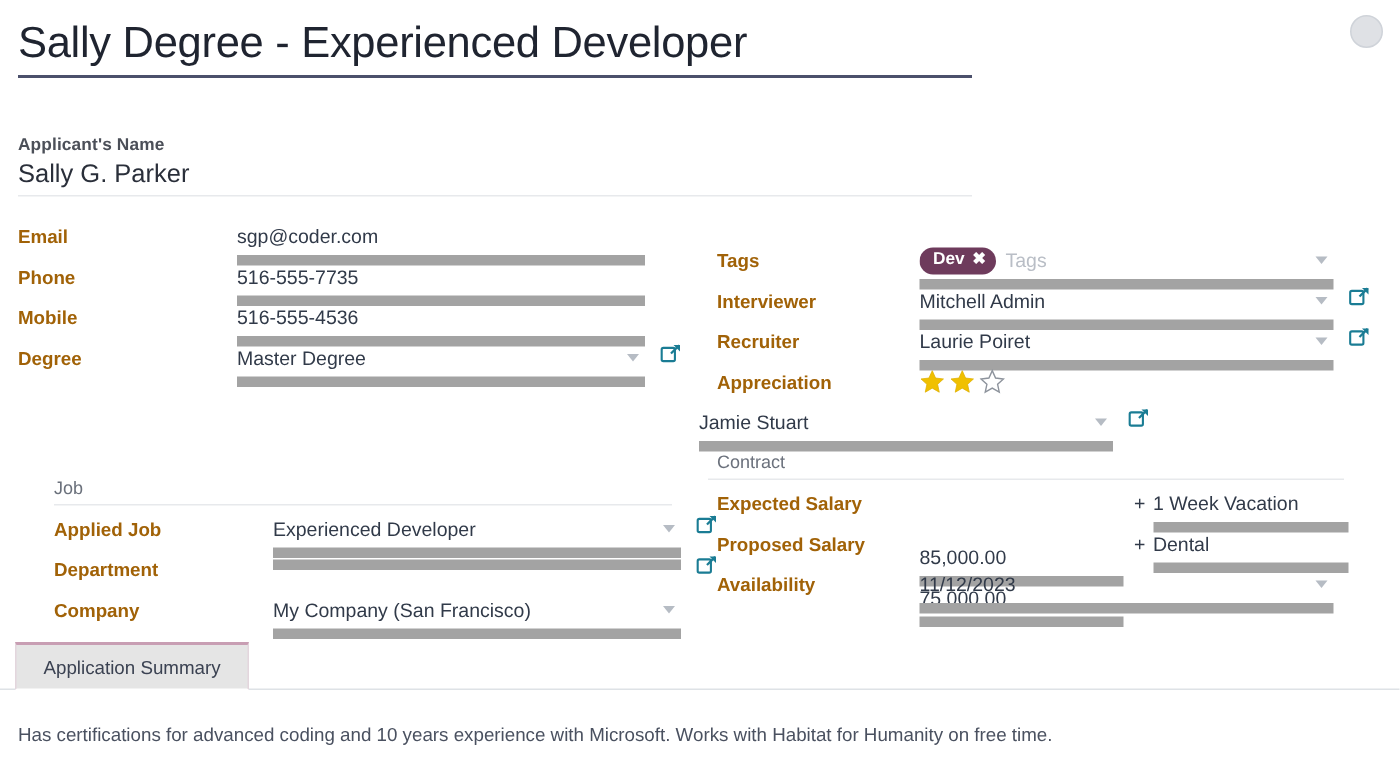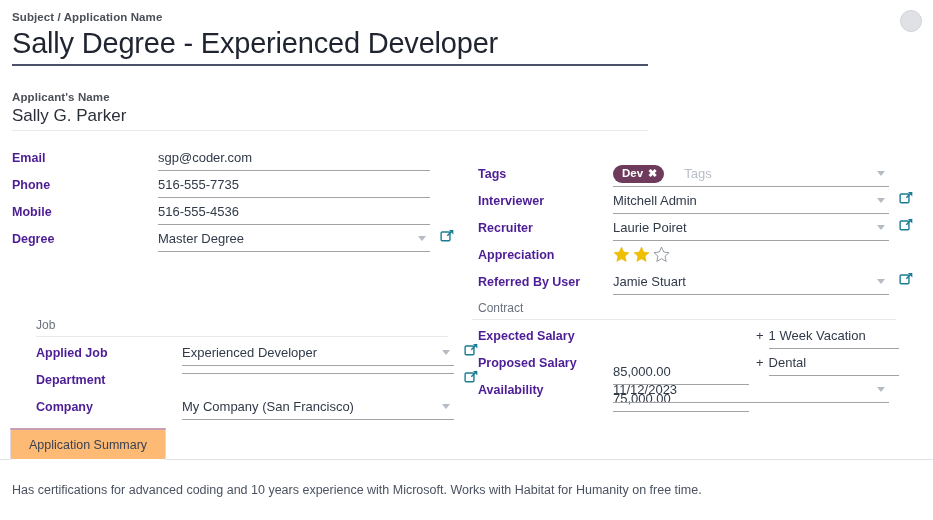--- a/index.html
+++ b/index.html
@@ -113,35 +113,35 @@
   }
 
   .row {
     display: flex;
     align-items: flex-start;
     height: 27px;
   }
   .lbl {
     font-size: 12.5px;
     font-weight: bold;
-    color: #4c1d95;
+    color: #a16207;
     padding-left: 12px;
     box-sizing: border-box;
     line-height: 20px;
     flex: 0 0 auto;
     white-space: nowrap;
   }
   .col-left .lbl, .col-left-2 .lbl { width: 158px; }
   .col-right .lbl, .col-right-2 .lbl { width: 147px; }
 
   .val {
     font-size: 13px;
     color: #313a49;
     line-height: 19px;
-    border-bottom: 1px solid #a3a3a3;
+    border-bottom: 7px solid #a3a3a3;
     box-sizing: border-box;
     padding-bottom: 3px;
     position: relative;
     white-space: nowrap;
     overflow: hidden;
   }
   .col-left .val, .col-left-2 .val { width: 272px; }
   .col-right .val, .col-right-2 .val { width: 276px; }
 
   .val.no-rule { border-bottom: none; }
@@ -166,21 +166,21 @@
     margin-left: 10px;
     margin-top: -1px;
     display: inline-block;
   }
   .extlink svg { display: block; }
 
   
   .tag-wrap {
     display: flex;
     align-items: center;
-    gap: 20px;
+    gap: 6px;
   }
   .tag-pill {
     background: #6e3b5c;
     color: #ffffff;
     border-radius: 11px;
     font-size: 11.5px;
     font-weight: bold;
     padding: 2px 7px 3px 9px;
     line-height: 13px;
     display: inline-flex;
@@ -259,21 +259,21 @@
     position: absolute;
     left: 10px;
     top: 0px;
     height: 32px;
     box-sizing: border-box;
     padding: 0 18px;
     display: flex;
     align-items: center;
     font-size: 12.5px;
     color: #3b4252;
-    background: #fdba74;
+    background: #e5e5e5;
     border-top: 2px solid #c89eb3;
     border-left: 1px solid #e3d6dd;
     border-right: 1px solid #e3d6dd;
     border-bottom: 1px solid #ffffff;
     white-space: nowrap;
   }
 
   
   .summary {
     position: absolute;
@@ -286,21 +286,20 @@
   }
 </style>
 </head>
 <body>
 
 <div class="sheet">
 
   <div class="avatar"></div>
 
   <div class="title-block">
-    <div class="field-caption">Subject / Application Name</div>
     <div class="title-value">Sally Degree - Experienced Developer</div>
     <div class="title-rule"></div>
   </div>
 
   <div class="applicant-block">
     <div class="field-caption">Applicant's Name</div>
     <div class="applicant-value">Sally G. Parker</div>
     <div class="applicant-rule"></div>
   </div>
 
@@ -401,21 +400,20 @@
           <span>
             <svg width="17" height="17" viewBox="0 0 20 20">
               <path d="M10 1.3 L12.6 7.1 L18.8 7.8 L14.2 12 L15.5 18.2 L10 15 L4.5 18.2 L5.8 12 L1.2 7.8 L7.4 7.1 Z" fill="#ffffff" stroke="#8d939c" stroke-width="1.1"></path>
             </svg>
           </span>
         </span>
       </div>
     </div>
 
     <div class="row">
-      <div class="lbl">Referred By User</div>
       <div class="val">
         <span>Jamie Stuart</span>
         <span class="caret"></span>
       </div>
       <span class="extlink">
         <svg width="15" height="15" viewBox="0 0 16 16">
           <rect x="1.2" y="4.2" width="9.4" height="9.4" rx="1.2" fill="none" stroke="#1a7c94" stroke-width="1.5"></rect>
           <path d="M7.8 8.2 L13.6 2.4" stroke="#1a7c94" stroke-width="1.6" fill="none"></path>
           <path d="M9.6 2.2 L14.2 2.2 L14.2 6.8 Z" fill="#1a7c94"></path>
         </svg>

